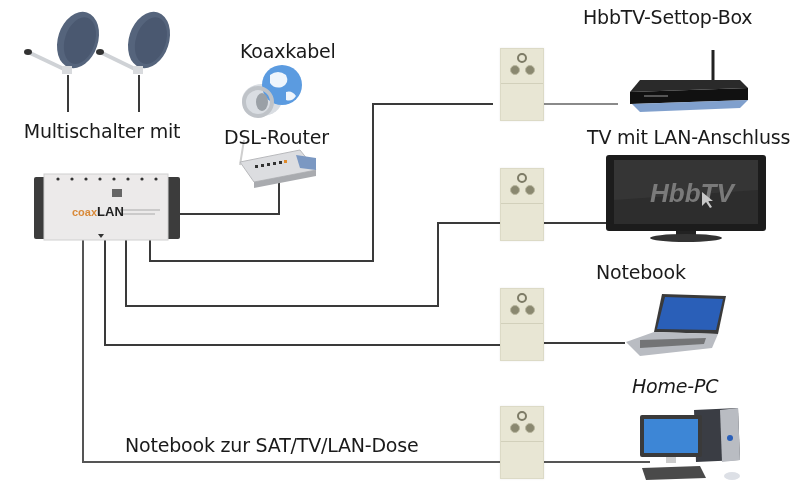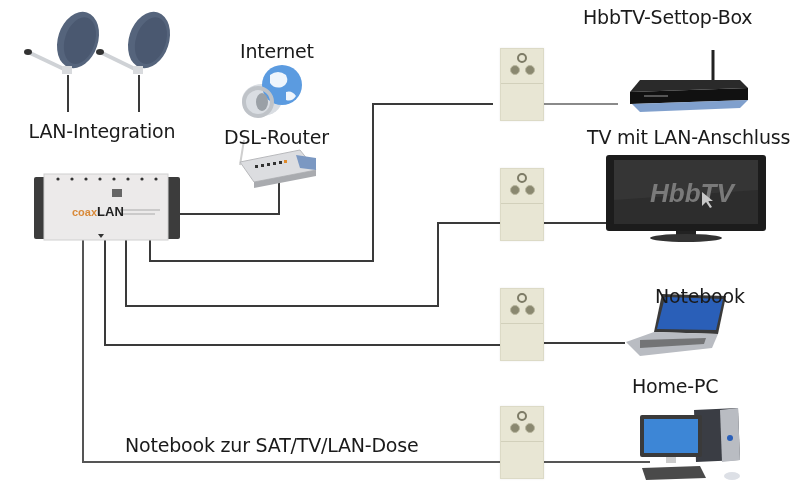--- a/index.html
+++ b/index.html
@@ -168,21 +168,21 @@
 <div class="socket" style="left:500px;top:406px;">
   <div class="top">
       <span class="hole ring" style="left:16px;top:4px;"></span>
       <span class="hole" style="left:9px;top:16px;"></span>
       <span class="hole" style="left:24px;top:16px;"></span>
     </div>
   <div class="bot"></div>
 </div>
 
 <div class="label center" style="left:12px;top:118px;width:180px;line-height:26px;">
-  <div>LAN-Integration</div>
+  <div>Multischalter mit</div>
 </div>
-<div class="label" style="left:240px;top:42px;">Internet</div>
+<div class="label" style="left:240px;top:42px;">Koaxkabel</div>
 <div class="label" style="left:224px;top:128px;">DSL-Router</div>
 <div class="label" style="left:583px;top:8px;">HbbTV-Settop-Box</div>
 <div class="label" style="left:572px;top:128px;margin-left:15px;">TV mit LAN-Anschluss</div>
-<div class="label" style="left:655px;top:263px;margin-top:24px;">Notebook</div>
-<div class="label" style="left:632px;top:377px;">Home-PC</div>
+<div class="label" style="left:596px;top:263px;">Notebook</div>
+<div class="label" style="left:632px;top:377px;font-style:italic;">Home-PC</div>
 <div class="label" style="left:125px;top:436px;">Notebook zur SAT/TV/LAN-Dose</div>
 
 </body></html>

